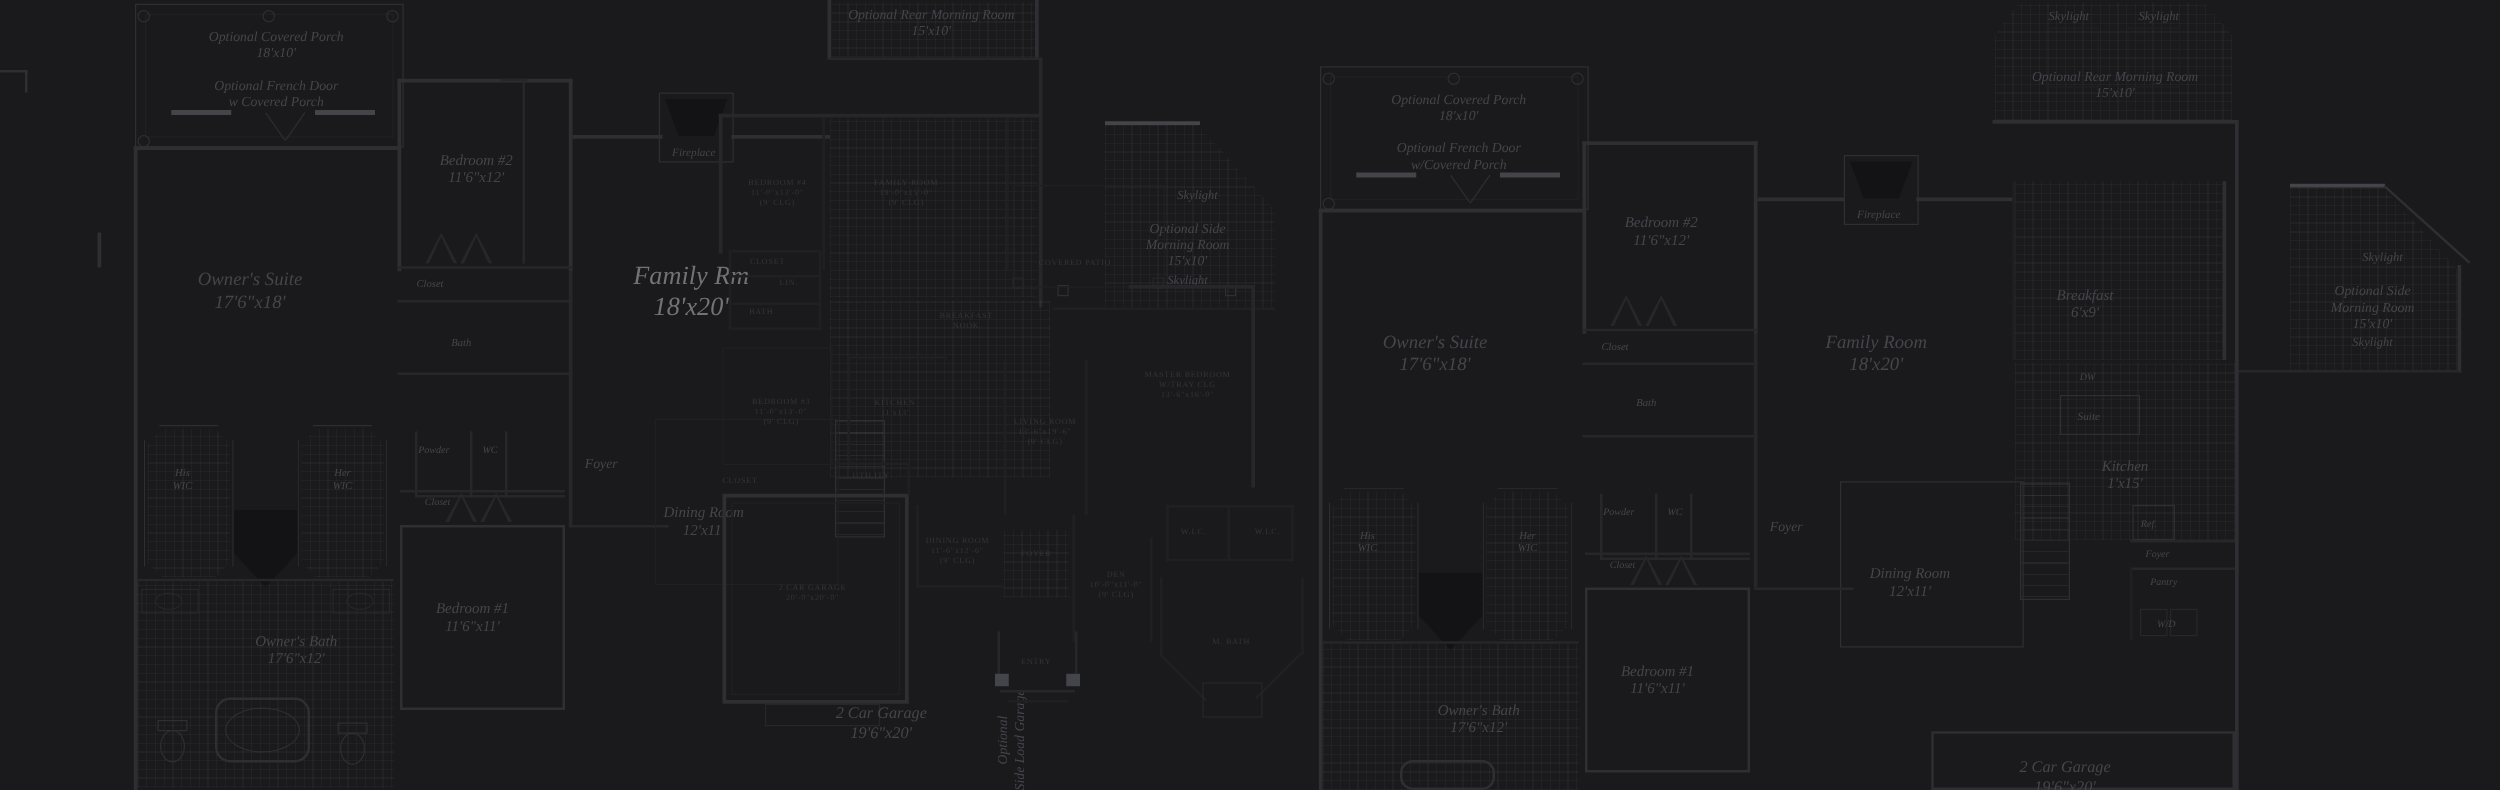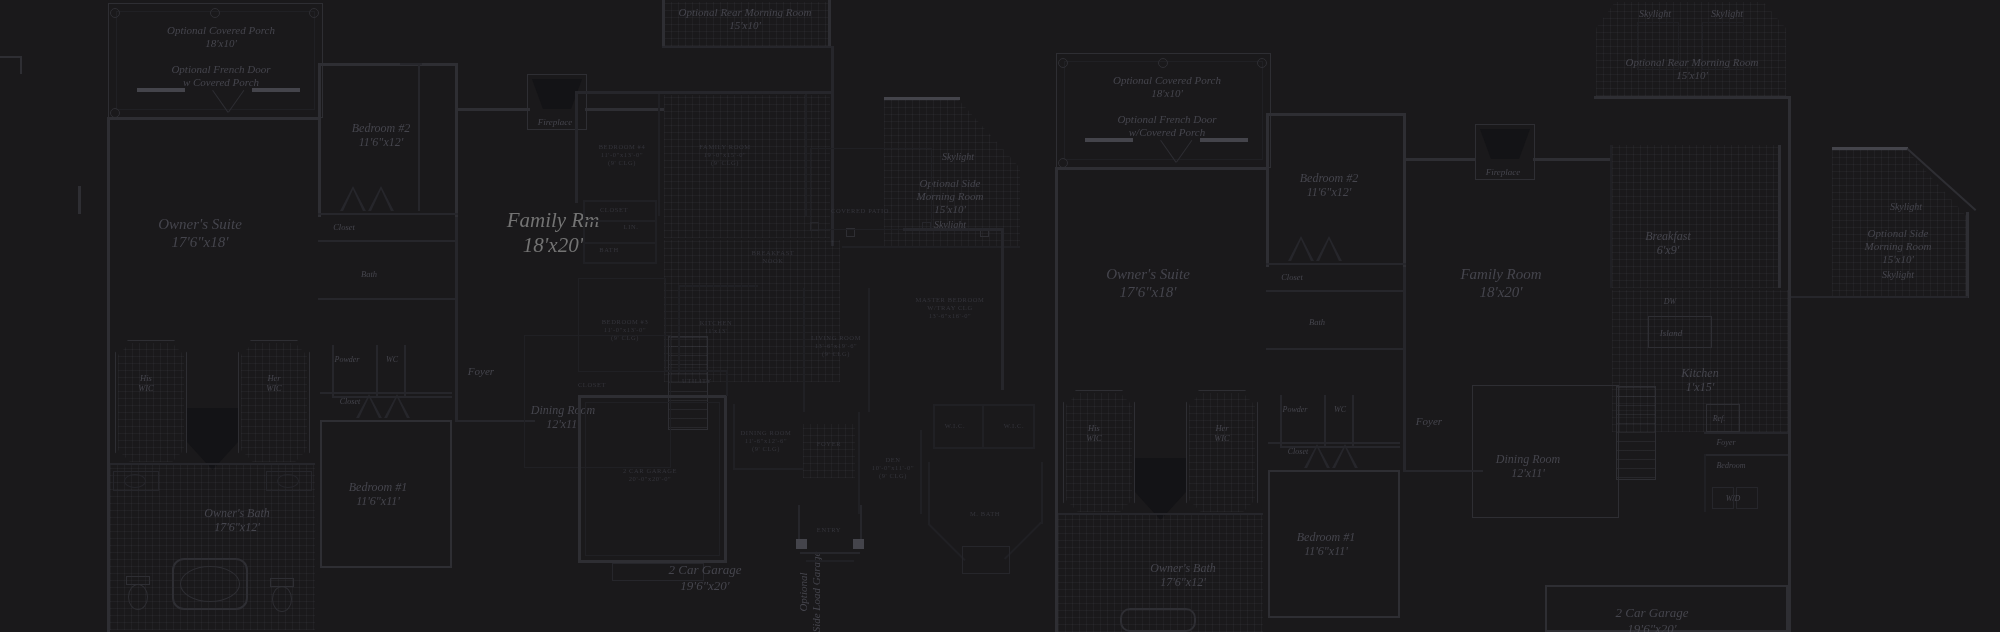--- a/index.html
+++ b/index.html
@@ -440,30 +440,30 @@
         <div>Closet</div>
       </div>
       <div class="lbl ital" style="left: 1429px; top: 422px; font-size: 11px; color: rgb(69, 69, 77);">
         <div>Foyer</div>
       </div>
       <div class="lbl ital" style="left: 1700px; top: 380px; font-size: 12px; color: rgb(69, 69, 77);">
         <div>Kitchen</div>
         <div>1'x15'</div>
       </div>
       <div class="lbl ital" style="left: 1671px; top: 333px; font-size: 9px; color: rgb(69, 69, 77);">
-        <div>Island</div>
+        <div>Suite</div>
       </div>
       <div class="lbl ital" style="left: 1719px; top: 419px; font-size: 8px; color: rgb(69, 69, 77);">
         <div>Ref.</div>
       </div>
       <div class="lbl ital" style="left: 1726px; top: 443px; font-size: 8px; color: rgb(69, 69, 77);">
         <div>Foyer</div>
       </div>
       <div class="lbl ital" style="left: 1731px; top: 466px; font-size: 8px; color: rgb(69, 69, 77);">
-        <div>Bedroom</div>
+        <div>Pantry</div>
       </div>
       <div class="lbl ital" style="left: 1733px; top: 499px; font-size: 8px; color: rgb(69, 69, 77);">
         <div>W/D</div>
       </div>
       <div class="lbl ital" style="left: 1528px; top: 466px; font-size: 12px; color: rgb(69, 69, 77);">
         <div>Dining Room</div>
         <div>12'x11'</div>
       </div>
       <div class="lbl ital" style="left: 1326px; top: 544px; font-size: 12px; color: rgb(69, 69, 77);">
         <div>Bedroom #1</div>

